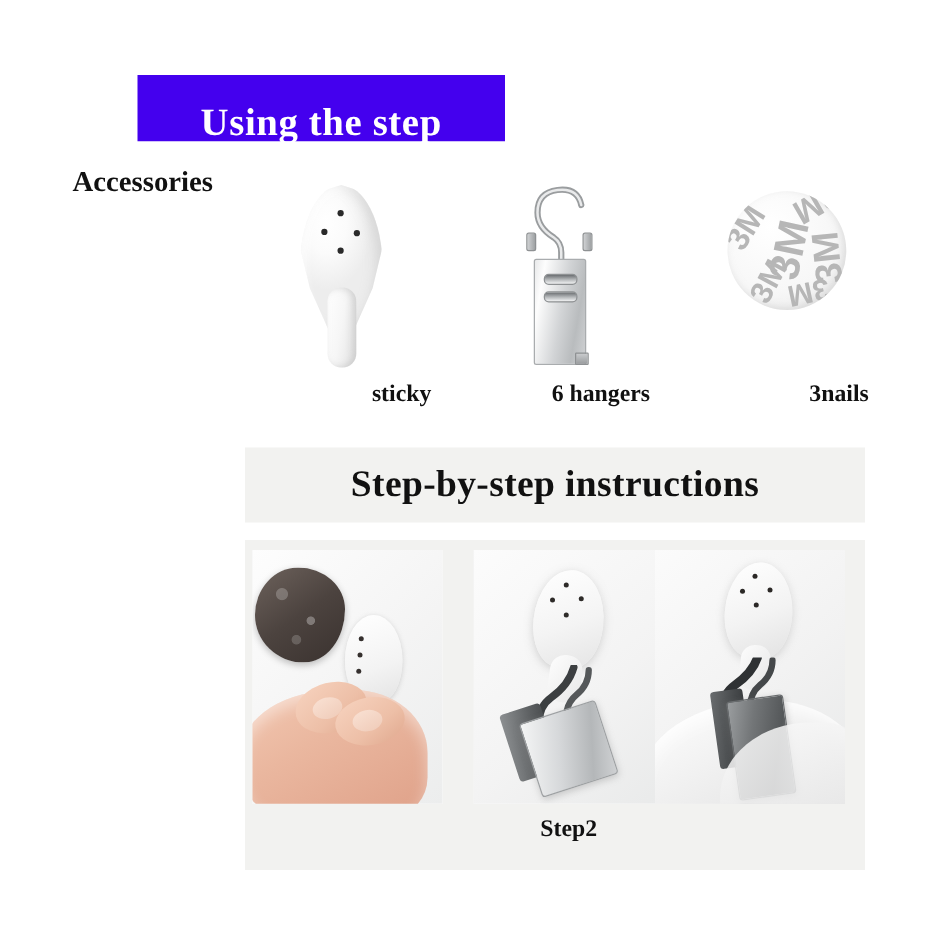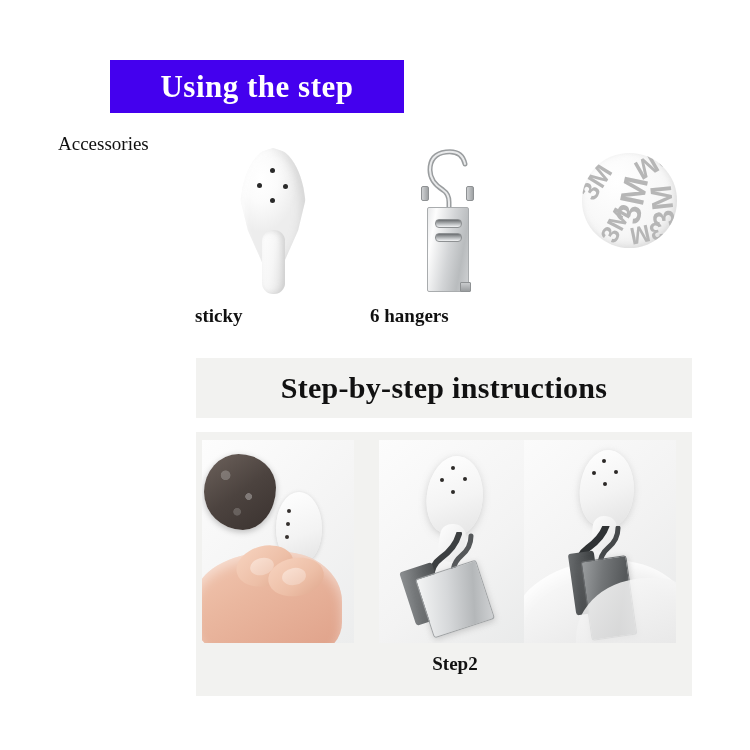--- a/index.html
+++ b/index.html
@@ -17,38 +17,38 @@
 
   
   .title-banner {
     position: absolute;
     left: 110px;
     top: 60px;
     width: 294px;
     height: 53px;
     background: #4400ee;
     display: flex;
-    align-items: center;
+    align-items: flex-end;
     justify-content: center;
   }
   .title-banner .title-text {
     color: #ffffff;
     font-size: 31px;
     font-weight: bold;
     letter-spacing: 0.5px;
     line-height: 1;
   }
 
   
   .accessories-label {
     position: absolute;
     left: 58px;
     top: 133px;
-    font-size: 19px;
-    font-weight: normal;
+    font-size: 23px;
+    font-weight: bold;
     color: #111111;
   }
 
   
   .accessories-row {
     position: absolute;
     left: 195px;
     top: 140px;
     width: 500px;
     height: 200px;
@@ -62,21 +62,21 @@
   .accessory .art {
     position: relative;
     width: 150px;
     height: 160px;
   }
   .accessory .caption {
     position: absolute;
     top: 165px;
     left: 0;
     width: 150px;
-    text-align: left;
+    text-align: right;
     font-size: 19px;
     font-weight: bold;
     color: #111111;
   }
   .acc-sticky  { left: 0px; }
   .acc-hanger  { left: 175px; }
   .acc-nails   { left: 350px; }
 
   
   .hook-wrap {
@@ -486,20 +486,21 @@
         <div class="pad-disc">
           <span class="pad-mark" style="left:-4px; top:16px; font-size:26px; transform:rotate(-58deg);">3M</span>
           <span class="pad-mark" style="left:26px; top:30px; font-size:34px; transform:rotate(-78deg);">3M</span>
           <span class="pad-mark" style="left:52px; top:-4px; font-size:27px; transform:rotate(150deg);">3M</span>
           <span class="pad-mark" style="left:60px; top:38px; font-size:30px; transform:rotate(-96deg);">3M</span>
           <span class="pad-mark" style="left:16px; top:60px; font-size:25px; transform:rotate(-62deg);">3M</span>
           <span class="pad-mark" style="left:48px; top:68px; font-size:24px; transform:rotate(168deg);">3M</span>
         </div>
       </div>
     </div>
+    <div class="caption">3nails</div>
   </div>
 </div>
 
 <div class="steps-heading">
   <span class="heading-text">Step-by-step instructions</span>
 </div>
 
 <div class="steps-panel">
 
   <div class="step-cell c1">

